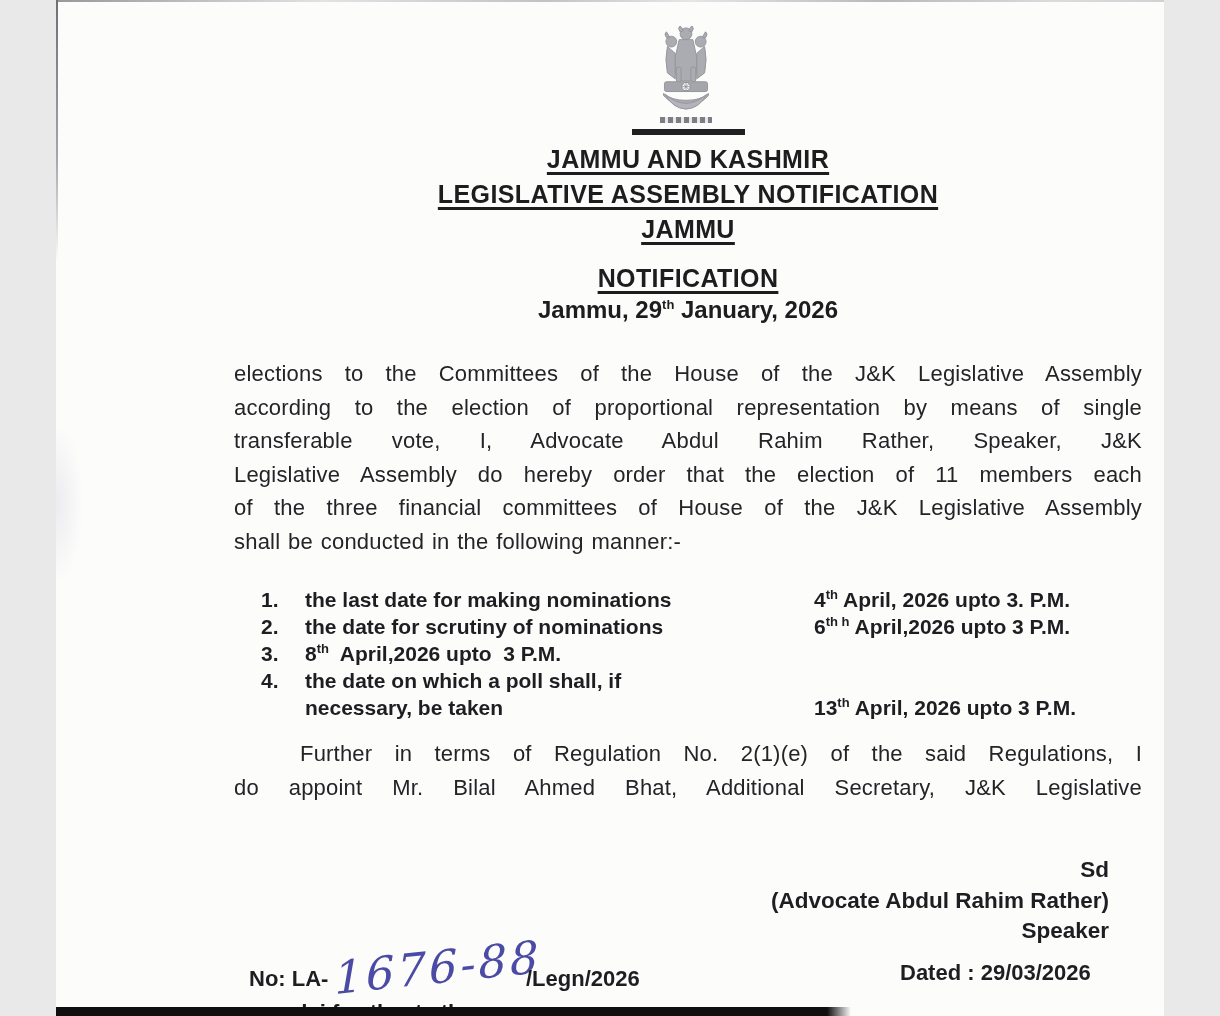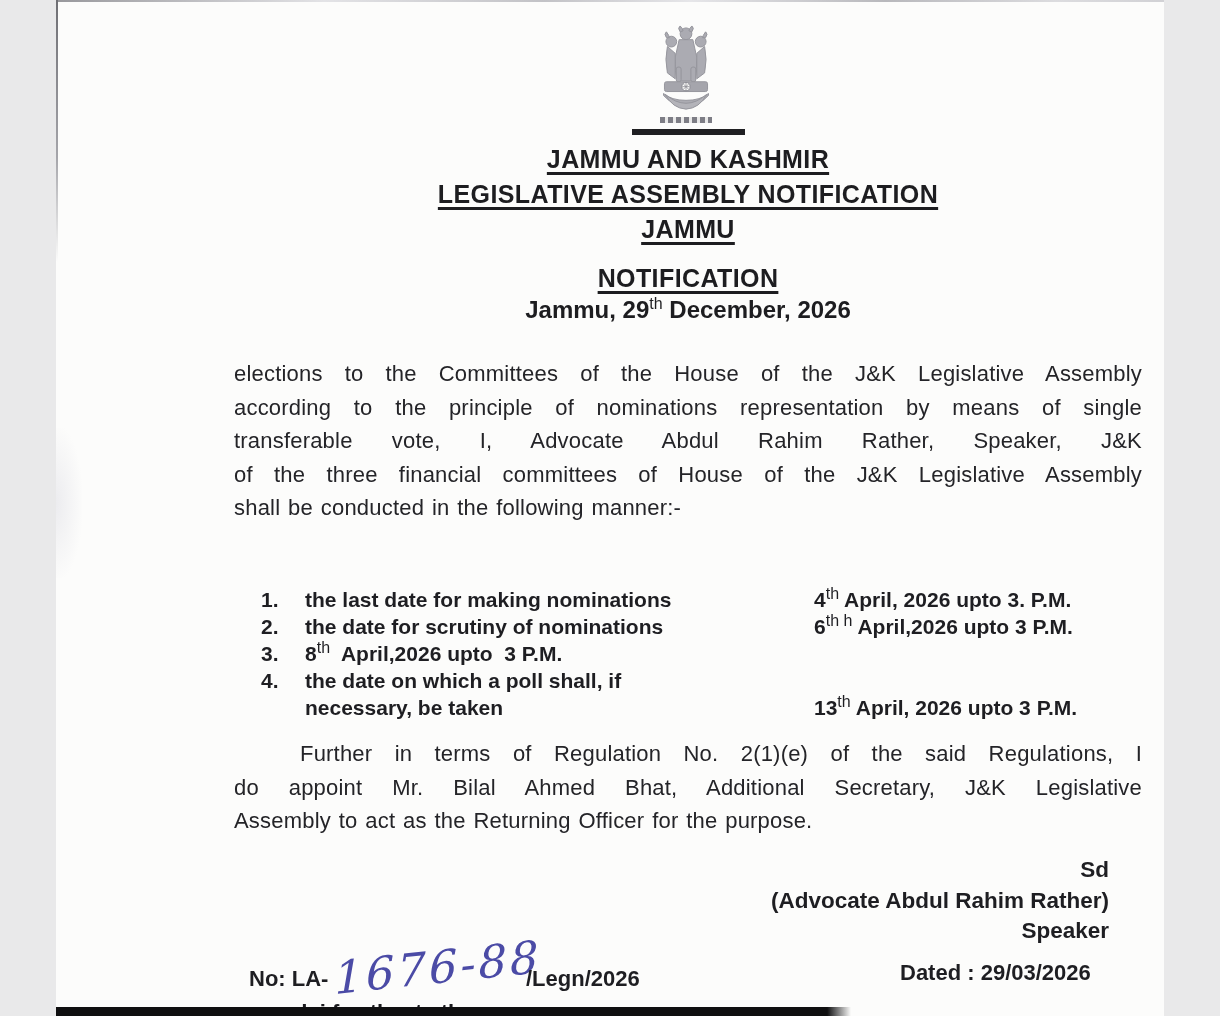--- a/index.html
+++ b/index.html
@@ -26,21 +26,21 @@
   .emblem-divider{position:absolute;left:576px;top:129px;width:113px;height:6px;background:#1f1f22;filter:blur(.3px);}
   
   .org-block{position:absolute;left:47px;top:142px;width:1170px;text-align:center;
     font-weight:700;font-size:25px;line-height:35px;letter-spacing:.4px;color:#1d1d20;}
   .org-block .u{text-decoration:underline;text-decoration-thickness:3px;text-underline-offset:4px;}
   .notice-block{position:absolute;left:47px;top:262px;width:1170px;text-align:center;
     font-weight:700;color:#1d1d20;}
   .notice-title{font-size:25px;line-height:32px;text-decoration:underline;
     text-decoration-thickness:3px;text-underline-offset:4px;letter-spacing:.4px;}
   .notice-date{font-size:24px;line-height:32px;}
-  sup{font-size:16px;font-weight:400;line-height:0;}
+  sup{font-size:13px;font-weight:700;line-height:0;}
   
   .para{position:absolute;left:178px;width:908px;font-size:22px;line-height:33.5px;
     letter-spacing:.2px;word-spacing:1.5px;color:#242428;}
   .para1{top:357px;}
   .para2{top:737px;}
   .jline{text-align:justify;text-align-last:justify;}
   .lline{text-align:left;}
   .indent{text-indent:66px;}
   
   .sched{position:absolute;left:205px;top:586px;width:885px;
@@ -103,27 +103,28 @@
   <div class="emblem-divider"></div>
 
   <div class="org-block">
     <div><span class="u">JAMMU AND KASHMIR</span></div>
     <div><span class="u">LEGISLATIVE ASSEMBLY NOTIFICATION</span></div>
     <div><span class="u">JAMMU</span></div>
   </div>
 
   <div class="notice-block">
     <div class="notice-title">NOTIFICATION</div>
-    <div class="notice-date"><span>Jammu, 29</span><sup>th</sup><span> December, 2026</span></div>
+    <div class="notice-date"><span>Jammu, 29</span><sup>th</sup><span> January, 2026</span></div>
   </div>
 
   <div class="para para1">
     <div class="jline">elections to the Committees of the House of the J&amp;K Legislative Assembly</div>
-    <div class="jline">according to the principle of nominations representation by means of single</div>
+    <div class="jline">according to the election of proportional representation by means of single</div>
     <div class="jline">transferable vote, I, Advocate Abdul Rahim Rather, Speaker, J&amp;K</div>
+    <div class="jline">Legislative Assembly do hereby order that the election of 11 members each</div>
     <div class="jline">of the three financial committees of House of the J&amp;K Legislative Assembly</div>
     <div class="lline">shall be conducted in the following manner:-</div>
   </div>
 
   <div class="sched">
     <div class="sched-row">
       <span>1.</span>
       <span>the last date for making nominations</span>
       <span class="sched-date"><span>4</span><sup>th</sup><span class="sched-date"> April, 2026 upto 3. P.M.</span></span>
     </div>
@@ -142,21 +143,20 @@
         <div>the date on which a poll shall, if</div>
         <div>necessary, be taken</div>
       </span>
       <span class="sched-date date4"><span>13</span><sup>th</sup><span class="sched-date"> April, 2026 upto 3 P.M.</span></span>
     </div>
   </div>
 
   <div class="para para2">
     <div class="jline indent">Further in terms of Regulation No. 2(1)(e) of the said Regulations, I</div>
     <div class="jline">do appoint Mr. Bilal Ahmed Bhat, Additional Secretary, J&amp;K Legislative</div>
-    <div class="lline">Assembly to act as the Returning Officer for the purpose.</div>
   </div>
 
   <div class="sig">
     <div>Sd</div>
     <div>(Advocate Abdul Rahim Rather)</div>
     <div>Speaker</div>
   </div>
 
   <div class="footer-no">No: LA-</div>
   <div class="handwritten" style="color: rgb(75, 75, 166);">1676-88</div>

